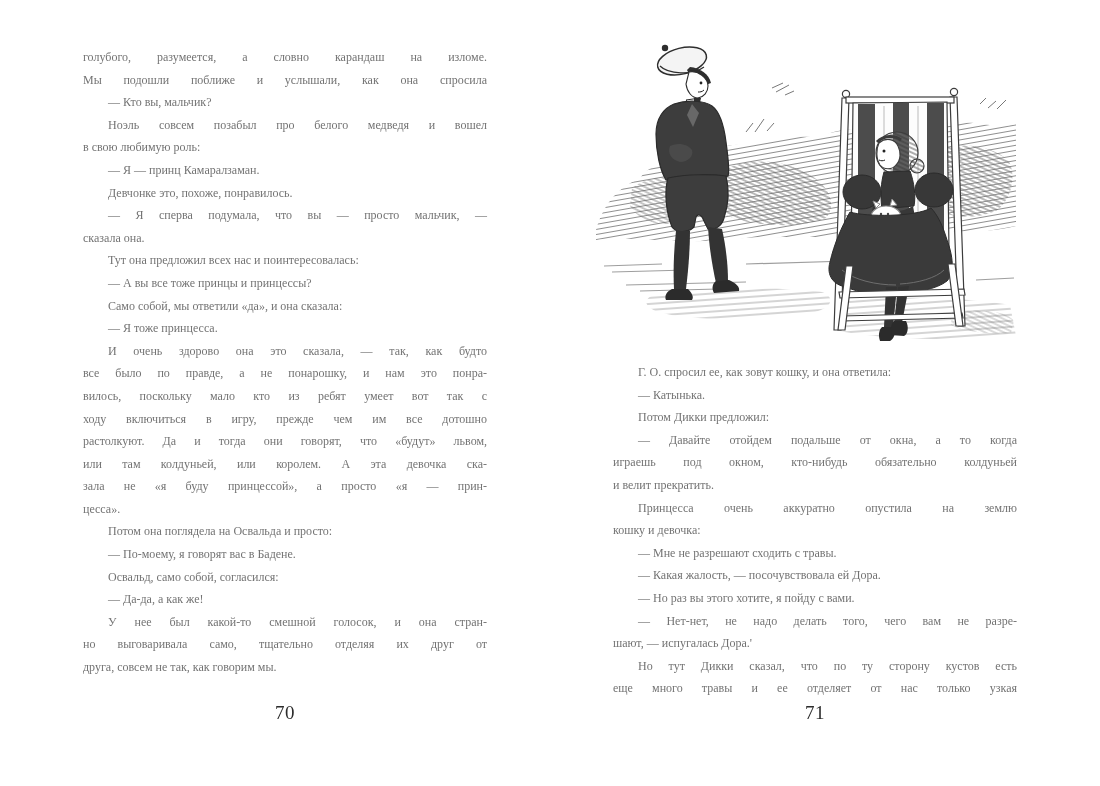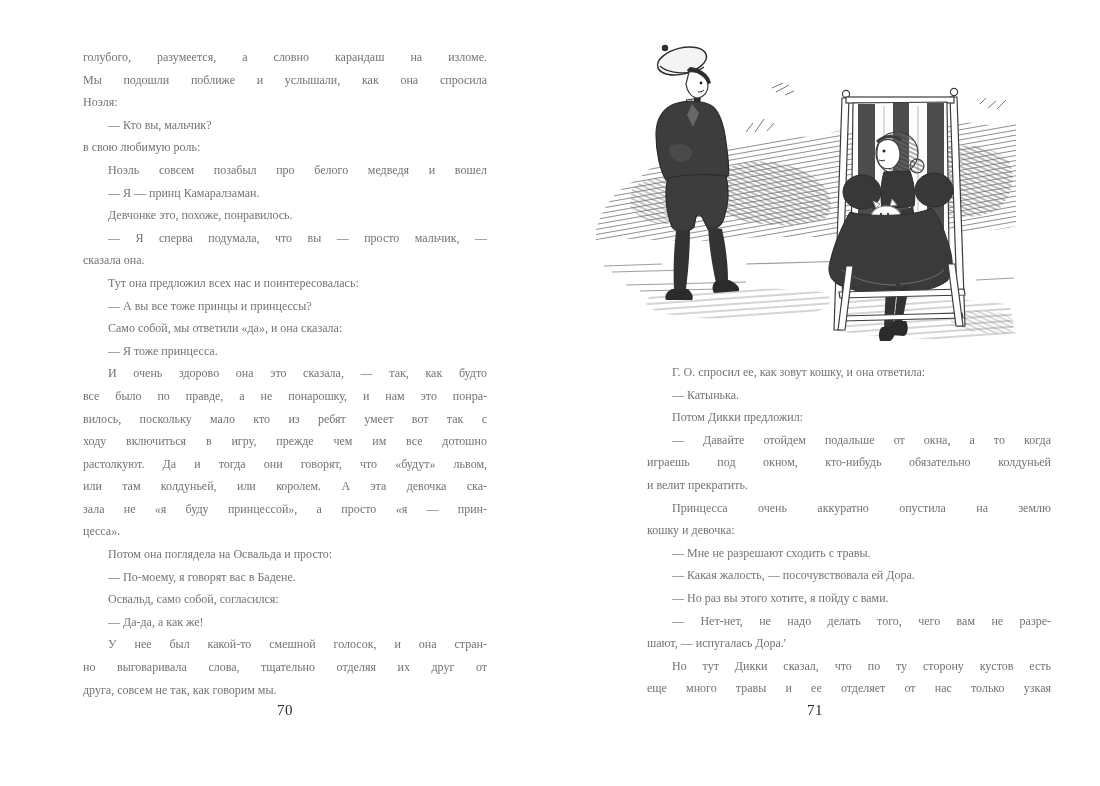--- a/index.html
+++ b/index.html
@@ -13,21 +13,21 @@
     font-size:12px;line-height:22.6px;
   }
   .line{
     height:22.6px;overflow:visible;white-space:normal;
     text-align:left;
   }
   .line.ind{text-indent:25px;}
   .line.just{text-align:justify;text-align-last:justify;-moz-text-align-last:justify;}
   .pagenum{
     position:absolute;width:404px;text-align:center;color:#2c2c2c;
-    font-size:15px;letter-spacing:0.5px;
+    font-size:19px;letter-spacing:0.5px;
   }
   .illustration{position:absolute;left:596px;top:34px;width:420px;height:324px;}
   svg{display:block;}
 </style>
 </head>
 <body>
 
 <div>
 
   <div class="illustration" title="Мальчик в берете стоит, засунув руки в карманы, и разговаривает с девочкой, сидящей в полосатом шезлонге с белой кошкой на коленях; позади — живая изгородь">
@@ -139,24 +139,23 @@
         <path d="M76,255 L92,255 C96,259 98,263 96,266 L70,266 C68,262 71,257 76,255Z" fill="#2b2b2b"></path>
         <path d="M112,193 L126,195 C130,213 132,231 132,247 L120,249 C116,231 113,211 112,193Z" fill="#333333"></path>
         <path d="M120,247 L133,246 C140,249 144,253 143,257 L118,259 C115,254 117,249 120,247Z" fill="#2b2b2b"></path>
       </g>
     </svg>
   </div>
 
   <div class="page-col" style="left:83px;top:46px;">
       <div class="line just">голубого, разумеется, а словно карандаш на изломе.</div>
       <div class="line just">Мы подошли поближе и услышали, как она спросила</div>
-      <div class="line">Ноэля:</div>
       <div class="line ind">— Кто вы, мальчик?</div>
+      <div class="line ind just">Ноэль совсем позабыл про белого медведя и вошел</div>
       <div class="line">в свою любимую роль:</div>
-      <div class="line ind just">Ноэль совсем позабыл про белого медведя и вошел</div>
       <div class="line ind">— Я — принц Камаралзаман.</div>
       <div class="line ind">Девчонке это, похоже, понравилось.</div>
       <div class="line ind just">— Я сперва подумала, что вы — просто мальчик, —</div>
       <div class="line">сказала она.</div>
       <div class="line ind">Тут она предложил всех нас и поинтересовалась:</div>
       <div class="line ind">— А вы все тоже принцы и принцессы?</div>
       <div class="line ind">Само собой, мы ответили «да», и она сказала:</div>
       <div class="line ind">— Я тоже принцесса.</div>
       <div class="line ind just">И очень здорово она это сказала, — так, как будто</div>
       <div class="line just">все было по правде, а не понарошку, и нам это понра-</div>
@@ -164,26 +163,26 @@
       <div class="line just">ходу включиться в игру, прежде чем им все дотошно</div>
       <div class="line just">растолкуют. Да и тогда они говорят, что «будут» львом,</div>
       <div class="line just">или там колдуньей, или королем. А эта девочка ска-</div>
       <div class="line just">зала не «я буду принцессой», а просто «я — прин-</div>
       <div class="line">цесса».</div>
       <div class="line ind">Потом она поглядела на Освальда и просто:</div>
       <div class="line ind">— По-моему, я говорят вас в Бадене.</div>
       <div class="line ind">Освальд, само собой, согласился:</div>
       <div class="line ind">— Да-да, а как же!</div>
       <div class="line ind just">У нее был какой-то смешной голосок, и она стран-</div>
-      <div class="line just">но выговаривала слова, тщательно отделяя их друг от</div>
+      <div class="line just">но выговаривала само, тщательно отделяя их друг от</div>
       <div class="line">друга, совсем не так, как говорим мы.</div>
     </div>
   <div class="pagenum" style="left:83px;top:702px;">70</div>
 
-  <div class="page-col" style="left:613px;top:361px;margin-left:34px;">
+  <div class="page-col" style="left:613px;top:361px;">
       <div class="line ind">Г. О. спросил ее, как зовут кошку, и она ответила:</div>
       <div class="line ind">— Катынька.</div>
       <div class="line ind">Потом Дикки предложил:</div>
       <div class="line ind just">— Давайте отойдем подальше от окна, а то когда</div>
       <div class="line just">играешь под окном, кто-нибудь обязательно колдуньей</div>
       <div class="line">и велит прекратить.</div>
       <div class="line ind just">Принцесса очень аккуратно опустила на землю</div>
       <div class="line">кошку и девочка:</div>
       <div class="line ind">— Мне не разрешают сходить с травы.</div>
       <div class="line ind">— Какая жалость, — посочувствовала ей Дора.</div>

